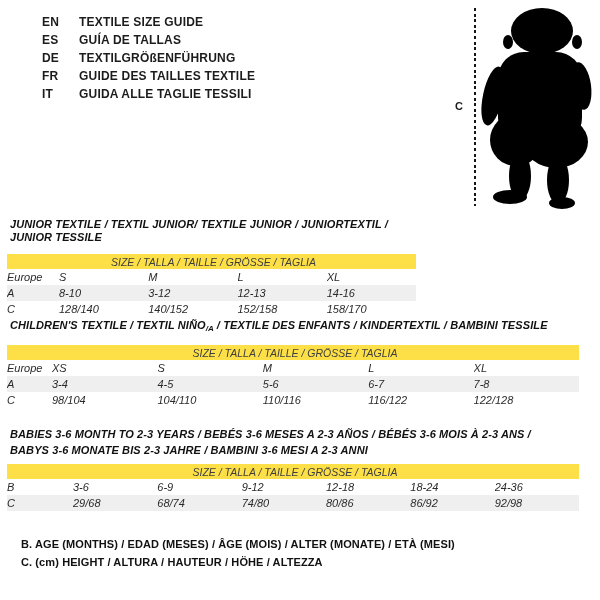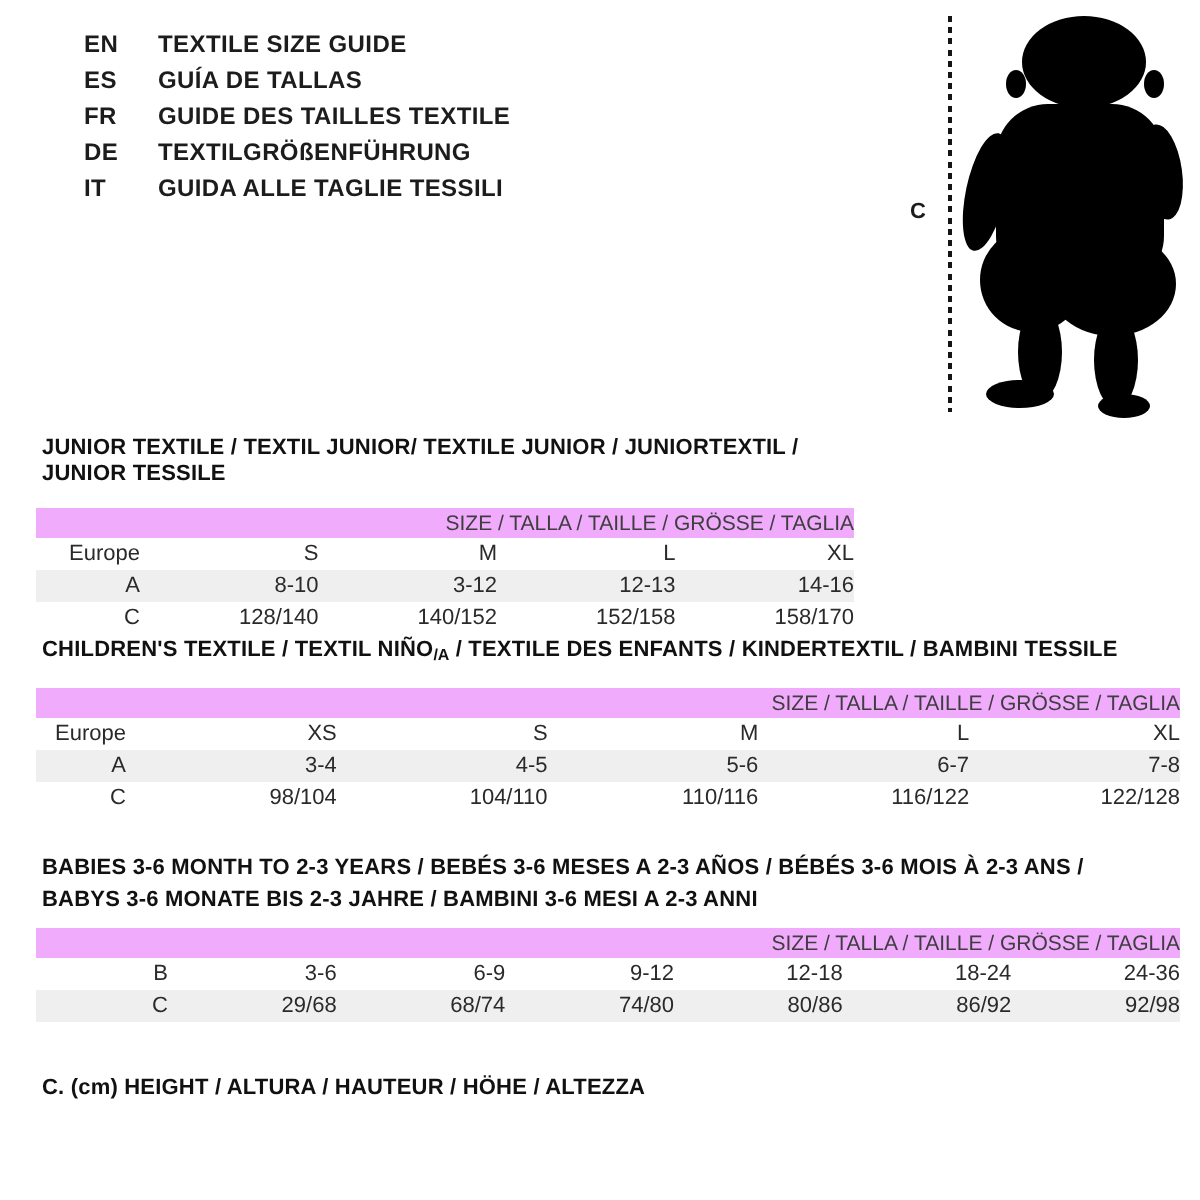--- a/index.html
+++ b/index.html
@@ -13,34 +13,34 @@
   .lang-code {display:inline-block; width:37px;}
   
   .figure-block {position:absolute; left:450px; top:0; width:150px; height:215px;}
   .height-line {
     position:absolute; left:24px; top:8px; width:2px; height:198px;
     background:repeating-linear-gradient(to bottom, #151515 0 3px, transparent 3px 5.6px);
   }
   .height-label {position:absolute; left:5px; top:100px; font-size:11px; font-weight:bold;}
   .baby-svg {position:absolute; left:30px; top:4px;}
   
-  .sec {position:absolute; left:18px;}
+  .sec {position:absolute; left:7px;font-style:italic;}
   .sec1 {top:218px; width:409px;}
   .sec2 {top:319px; width:572px;}
   .sec3 {top:426px; width:572px;}
   .sec-title {
     margin:0 0 10px 0; padding-left:3px; font-size:11px; line-height:13px;
     font-weight:bold; color:#111; letter-spacing:0.1px;
   }
   .sec3 .sec-title {line-height:16px; margin-bottom:6px;}
   .sub-a {font-size:8px; vertical-align:-2px; letter-spacing:0;}
   table.size-table {width:100%; border-collapse:collapse; table-layout:fixed; font-size:11px;}
-  table.size-table td {padding:0; height:16px; text-align:right; color:#2a2a2a; overflow:hidden; white-space:nowrap;}
+  table.size-table td {padding:0; height:16px; text-align:left; color:#2a2a2a; overflow:hidden; white-space:nowrap;}
   tr.bar-row td {
-    height:15px; background:#f0abfc; color:#3e3e3e; text-align:right;
+    height:15px; background:#fde047; color:#3e3e3e; text-align:center;
     padding-left:4px; font-size:10.5px;
   }
   td.lbl {text-align:left; padding-left:4px;}
   tr.alt td {background:#efefef;}
   
   .footer-notes {position:absolute; left:21px; top:536px;}
   .note-line {height:17.5px; line-height:17.5px; font-size:11px; font-weight:bold; color:#111; letter-spacing:0.1px;}
 </style>
 </head>
 <body>
@@ -48,24 +48,24 @@
 <div class="page">
 
   <div class="lang-header">
     <div class="lang-row">
       <span class="lang-code">EN</span><span class="lang-text">TEXTILE SIZE GUIDE</span>
     </div>
     <div class="lang-row">
       <span class="lang-code">ES</span><span class="lang-text">GUÍA DE TALLAS</span>
     </div>
     <div class="lang-row">
+      <span class="lang-code">DE</span><span class="lang-text">TEXTILGRÖßENFÜHRUNG</span>
+    </div>
+    <div class="lang-row">
       <span class="lang-code">FR</span><span class="lang-text">GUIDE DES TAILLES TEXTILE</span>
-    </div>
-    <div class="lang-row">
-      <span class="lang-code">DE</span><span class="lang-text">TEXTILGRÖßENFÜHRUNG</span>
     </div>
     <div class="lang-row">
       <span class="lang-code">IT</span><span class="lang-text">GUIDA ALLE TAGLIE TESSILI</span>
     </div>
   </div>
 
   <div class="figure-block">
     <div class="height-line"></div>
     <span class="height-label">C</span>
     <svg class="baby-svg" width="115" height="208" viewBox="0 0 115 208" xmlns="http://www.w3.org/2000/svg">
@@ -204,16 +204,17 @@
         <td>74/80</td>
         <td>80/86</td>
         <td>86/92</td>
         <td>92/98</td>
       </tr>
     </tbody>
       </table>
   </section>
 
   <div class="footer-notes">
+    <div class="note-line">B. AGE (MONTHS) / EDAD (MESES) / ÂGE (MOIS) / ALTER (MONATE) / ETÀ (MESI)</div>
     <div class="note-line">C. (cm) HEIGHT / ALTURA / HAUTEUR / HÖHE / ALTEZZA</div>
   </div>
 
 </div>
 
 </body></html>

